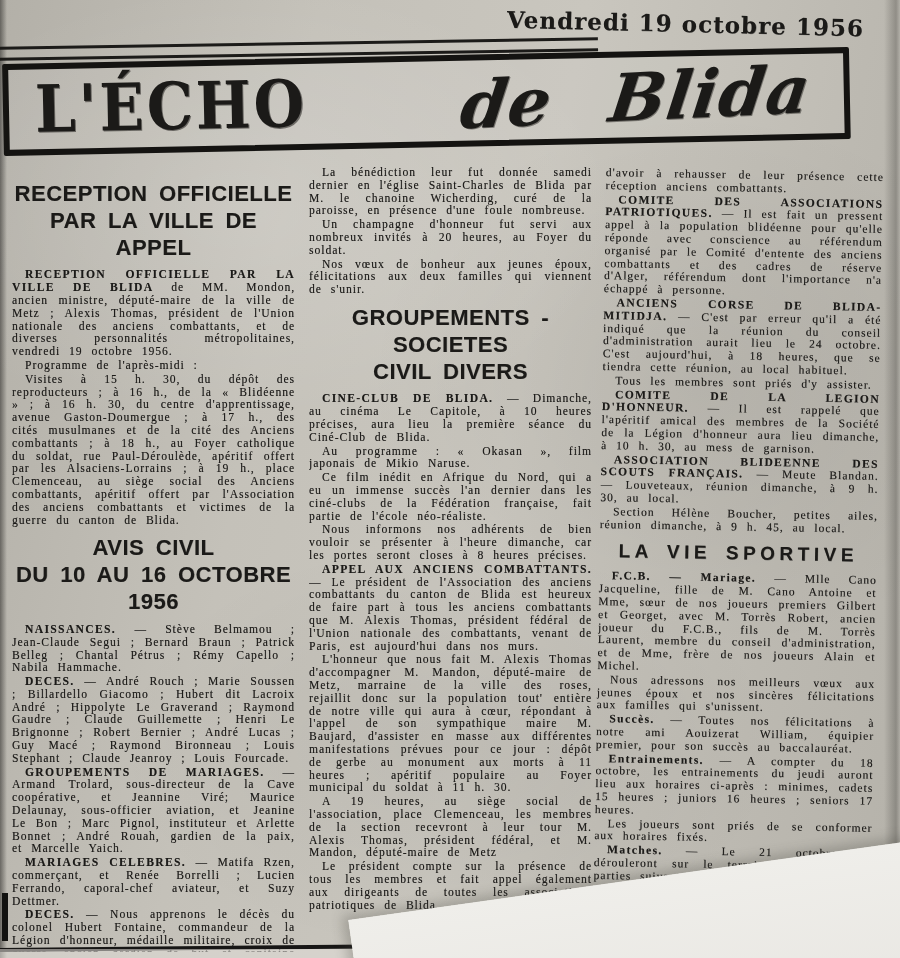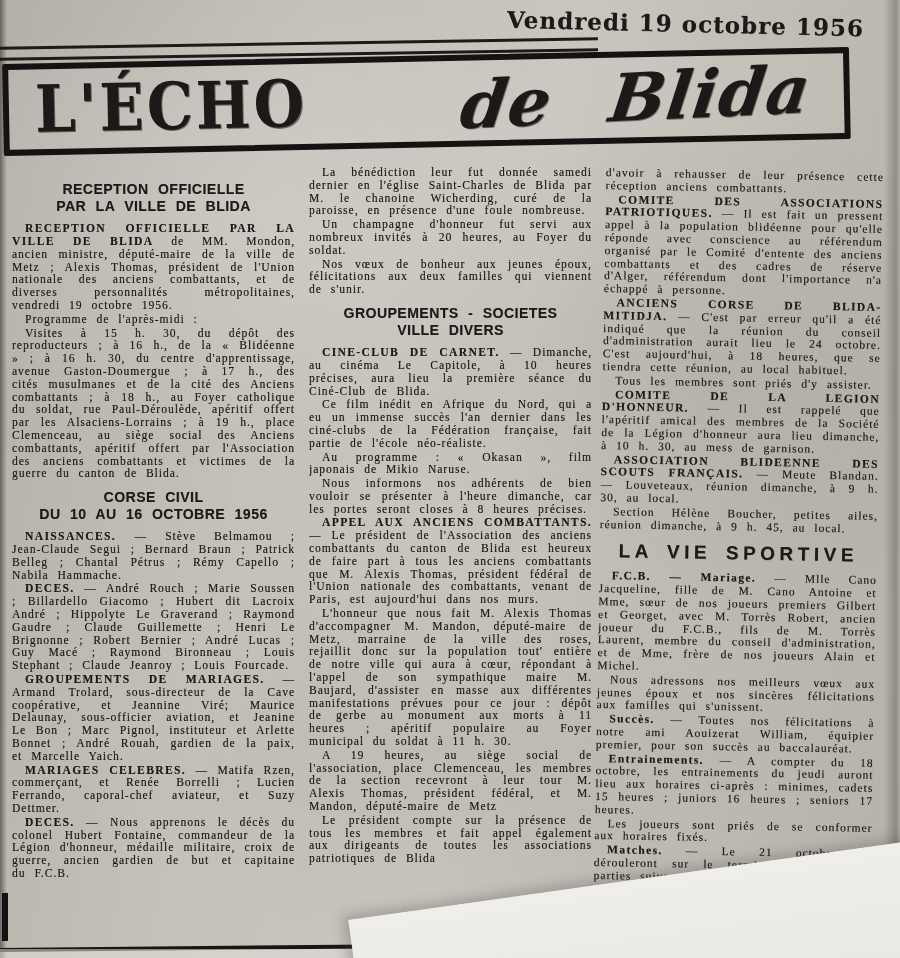--- a/index.html
+++ b/index.html
@@ -59,21 +59,21 @@
     letter-spacing:1px;word-spacing:5px;
     text-shadow:.25px .25px 0 rgba(22,21,19,.45);
   }
   .col.c1{padding-top:6px;box-sizing:border-box;}
   .col.c3{flex-basis:278px;width:278px;transform:rotate(1deg);transform-origin:0 0;}
   .para{margin:0 0 1px 0;text-indent:13px;}
   .para.noindent{text-indent:0;}
   .para strong{font-weight:bold;letter-spacing:1.4px;}
   .heading{
     font-family:"Liberation Sans", sans-serif;font-weight:bold;
-    text-align:center;font-size:14px;line-height:1.22;
+    text-align:center;font-size:22px;line-height:1.22;
     letter-spacing:.5px;margin:9px 0 7px;text-indent:0;
     text-shadow:.4px .4px 0 rgba(15,15,13,.35);
   }
   .heading.spaced{letter-spacing:4.5px;font-size:19px;}
 
   
   .edge-left{position:absolute;left:0;top:0;width:7px;height:100%;
     background:linear-gradient(90deg, rgba(25,24,22,.5), rgba(25,24,22,0));}
   .edge-right{position:absolute;right:0;top:0;width:16px;height:100%;
     background:linear-gradient(90deg, rgba(0,0,0,0), rgba(45,43,39,.30) 75%, rgba(150,148,142,.25));}
@@ -99,46 +99,46 @@
 
   <div class="masthead">
     <span class="mast-main">L'ÉCHO</span>
     <span class="mast-script">de Blida</span>
   </div>
 
   <div class="columns">
     <div class="col c1">
         <div class="heading">
           <div>RECEPTION OFFICIELLE</div>
-          <div>PAR LA VILLE DE BLIDA</div>
+          <div>PAR LA VILLE DE APPEL</div>
         </div>
         <p class="para"><strong>RECEPTION OFFICIELLE PAR LA VILLE DE BLIDA</strong> de MM. Mondon, ancien ministre, député-maire de la ville de Metz ; Alexis Thomas, président de l'Union nationale des anciens combattants, et de diverses personnalités métropolitaines, vendredi 19 octobre 1956.</p>
         <p class="para">Programme de l'après-midi :</p>
         <p class="para">Visites à 15 h. 30, du dépôt des reproducteurs ; à 16 h., de la « Blidéenne » ; à 16 h. 30, du centre d'apprentissage, avenue Gaston-Doumergue ; à 17 h., des cités musulmanes et de la cité des Anciens combattants ; à 18 h., au Foyer catholique du soldat, rue Paul-Déroulède, apéritif offert par les Alsaciens-Lorrains ; à 19 h., place Clemenceau, au siège social des Anciens combattants, apéritif offert par l'Association des anciens combattants et victimes de la guerre du canton de Blida.</p>
         <div class="heading">
-          <div>CORSE CIVIL</div>
+          <div>AVIS CIVIL</div>
           <div>DU 10 AU 16 OCTOBRE 1956</div>
         </div>
         <p class="para"><strong>NAISSANCES.</strong> — Stève Belmamou ; Jean-Claude Segui ; Bernard Braun ; Patrick Belleg ; Chantal Pétrus ; Rémy Capello ; Nabila Hammache.</p>
         <p class="para"><strong>DECES.</strong> — André Rouch ; Marie Soussen ; Billardello Giacomo ; Hubert dit Lacroix André ; Hippolyte Le Graverand ; Raymond Gaudre ; Claude Guillemette ; Henri Le Brignonne ; Robert Bernier ; André Lucas ; Guy Macé ; Raymond Bironneau ; Louis Stephant ; Claude Jeanroy ; Louis Fourcade.</p>
         <p class="para"><strong>GROUPEMENTS DE MARIAGES.</strong> — Armand Trolard, sous-directeur de la Cave coopérative, et Jeannine Viré; Maurice Delaunay, sous-officier aviation, et Jeanine Le Bon ; Marc Pignol, instituteur et Arlette Bonnet ; André Rouah, gardien de la paix, et Marcelle Yaich.</p>
         <p class="para"><strong>MARIAGES CELEBRES.</strong> — Matifa Rzen, commerçant, et Renée Borrelli ; Lucien Ferrando, caporal-chef aviateur, et Suzy Dettmer.</p>
         <p class="para"><strong>DECES.</strong> — Nous apprenons le décès du colonel Hubert Fontaine, commandeur de la Légion d'honneur, médaille militaire, croix de guerre, ancien gardien de but et capitaine du F.C.B.</p>
       </div>
     <div class="col c2">
         <p class="para">La bénédiction leur fut donnée samedi dernier en l'église Saint-Charles de Blida par M. le chanoine Wicherding, curé de la paroisse, en présence d'une foule nombreuse.</p>
         <p class="para">Un champagne d'honneur fut servi aux nombreux invités à 20 heures, au Foyer du soldat.</p>
         <p class="para">Nos vœux de bonheur aux jeunes époux, félicitations aux deux familles qui viennent de s'unir.</p>
         <div class="heading">
           <div>GROUPEMENTS - SOCIETES</div>
-          <div>VILLE DIVERS</div>
+          <div>CIVIL DIVERS</div>
         </div>
-        <p class="para"><strong>CINE-CLUB DE CARNET.</strong> — Dimanche, au cinéma Le Capitole, à 10 heures précises, aura lieu la première séance du Ciné-Club de Blida.</p>
+        <p class="para"><strong>CINE-CLUB DE BLIDA.</strong> — Dimanche, au cinéma Le Capitole, à 10 heures précises, aura lieu la première séance du Ciné-Club de Blida.</p>
+        <p class="para">Au programme : « Okasan », film japonais de Mikio Naruse.</p>
         <p class="para">Ce film inédit en Afrique du Nord, qui a eu un immense succès l'an dernier dans les ciné-clubs de la Fédération française, fait partie de l'école néo-réaliste.</p>
-        <p class="para">Au programme : « Okasan », film japonais de Mikio Naruse.</p>
         <p class="para">Nous informons nos adhérents de bien vouloir se présenter à l'heure dimanche, car les portes seront closes à 8 heures précises.</p>
         <p class="para"><strong>APPEL AUX ANCIENS COMBATTANTS.</strong> — Le président de l'Association des anciens combattants du canton de Blida est heureux de faire part à tous les anciens combattants que M. Alexis Thomas, président fédéral de l'Union nationale des combattants, venant de Paris, est aujourd'hui dans nos murs.</p>
         <p class="para">L'honneur que nous fait M. Alexis Thomas d'accompagner M. Mandon, député-maire de Metz, marraine de la ville des roses, rejaillit donc sur la population tout' entière de notre ville qui aura à cœur, répondant à l'appel de son sympathique maire M. Baujard, d'assister en masse aux différentes manifestations prévues pour ce jour : dépôt de gerbe au monument aux morts à 11 heures ; apéritif populaire au Foyer municipal du soldat à 11 h. 30.</p>
         <p class="para">A 19 heures, au siège social de l'association, place Clemenceau, les membres de la section recevront à leur tour M. Alexis Thomas, président fédéral, et M. Mandon, député-maire de Metz</p>
         <p class="para">Le président compte sur la présence de tous les membres et fait appel également aux dirigeants de toutes les associations patriotiques de Blida</p>
       </div>
     <div class="col c3">
         <p class="para noindent">d'avoir à rehausser de leur présence cette réception anciens combattants.</p>
         <p class="para"><strong>COMITE DES ASSOCIATIONS PATRIOTIQUES.</strong> — Il est fait un pressent appel à la population blidéenne pour qu'elle réponde avec conscience au référendum organisé par le Comité d'entente des anciens combattants et des cadres de réserve d'Alger, référendum dont l'importance n'a échappé à personne.</p>
         <p class="para"><strong>ANCIENS CORSE DE BLIDA-MITIDJA.</strong> — C'est par erreur qu'il a été indiqué que la réunion du conseil d'administration aurait lieu le 24 octobre. C'est aujourd'hui, à 18 heures, que se tiendra cette réunion, au local habituel.</p>

